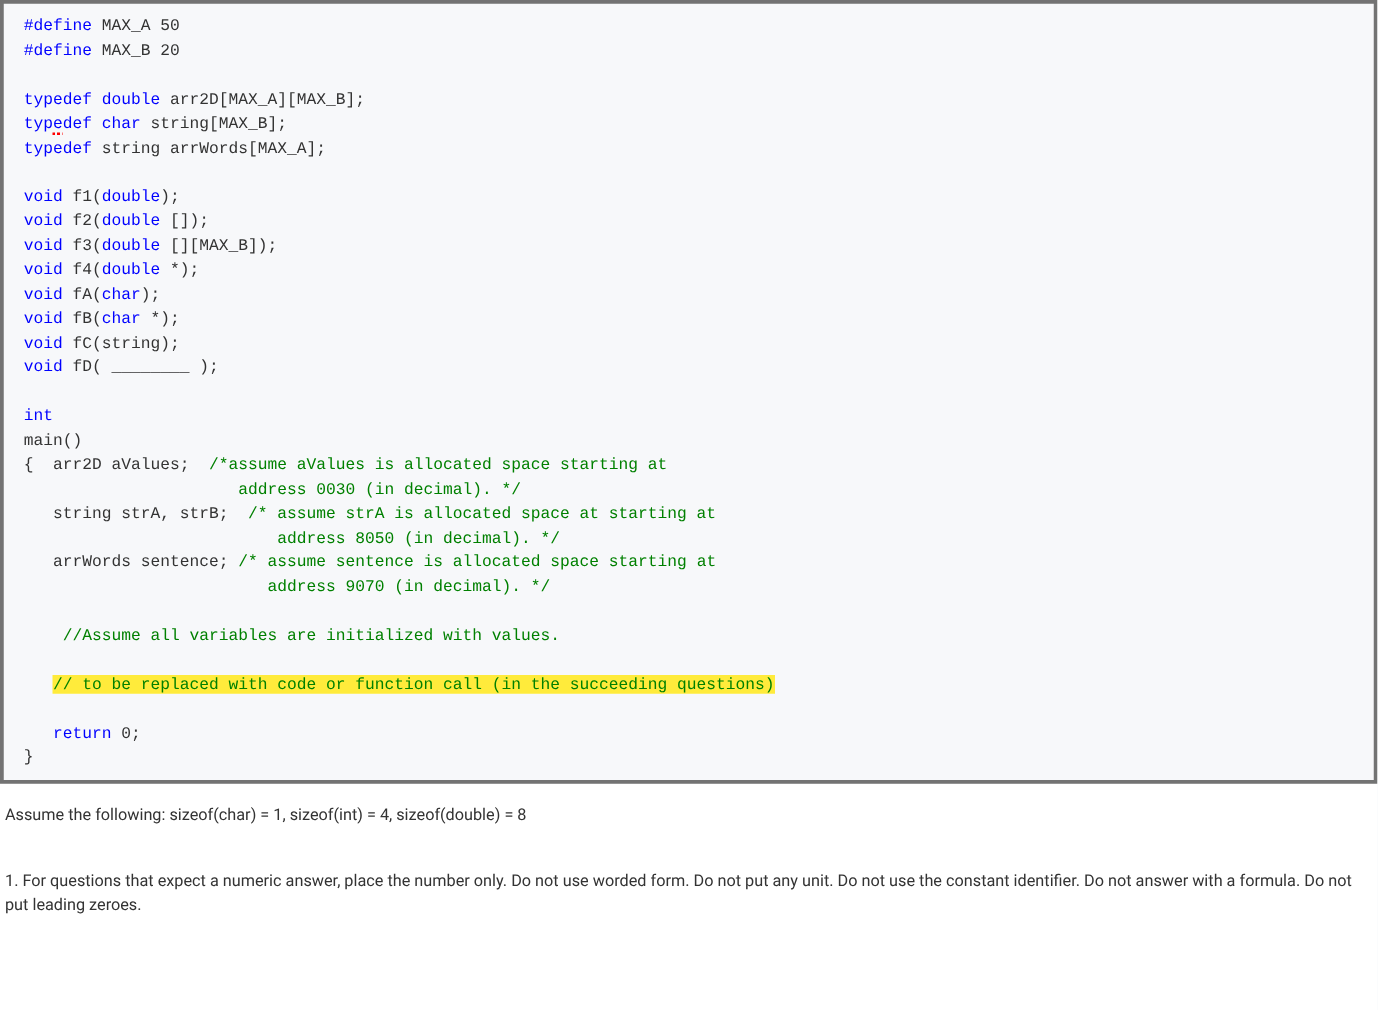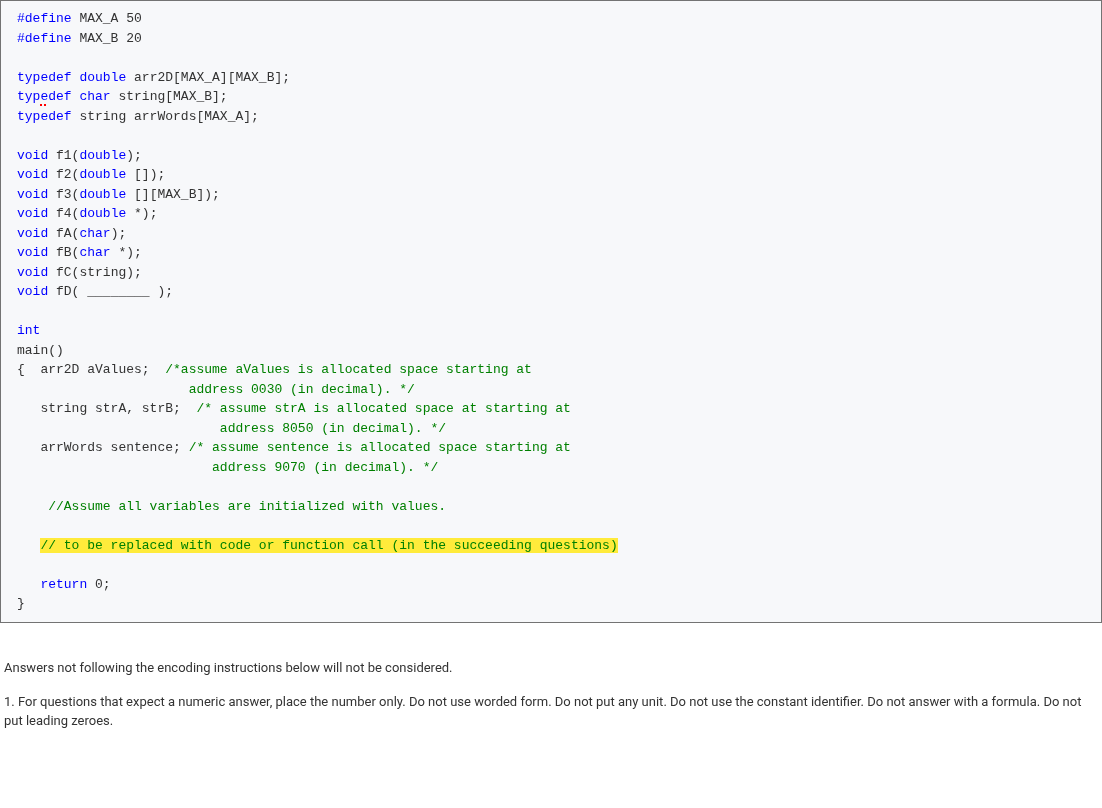--- a/index.html
+++ b/index.html
@@ -9,21 +9,21 @@
     }
     body {
       font-family: -apple-system, BlinkMacSystemFont, "Segoe UI", Roboto, sans-serif;
       background: #ffffff;
       color: #333333;
       font-size: 13px;
       line-height: 1.5;
     }
     .code-block {
       background: #f7f8fa;
-      border: 1px solid #737373;
+      border: 3px solid #737373;
       padding: 8px 16px;
       font-family: "Consolas", "Monaco", "Courier New", monospace;
       font-size: 13px;
       line-height: 1.5;
       white-space: pre;
       color: #333333;
       margin-bottom: 16px;
     }
     .keyword {
       color: #0000ff;
@@ -87,21 +87,21 @@
 <span class="comment">                         address 9070 (in decimal). */</span>
 <span></span>
 <span class="comment">    //Assume all variables are initialized with values.</span>
 <span></span>
 <span>   </span><span class="highlight comment">// to be replaced with code or function call (in the succeeding questions)</span>
 <span></span>
 <span>   </span><span class="keyword">return</span><span> 0;</span>
 <span>}</span></div>
 
 <div class="content-section">
+  <p>Assume the following: sizeof(char) = 1, sizeof(int) = 4, sizeof(double) = 8</p>
   <br>
-  <p>Answers not following the encoding instructions below will not be considered.</p>
   <p>1. For questions that expect a numeric answer, place the number only. Do not use worded form. Do not put any unit. Do not use the constant identifier.  Do not answer with a formula. Do not put leading zeroes.</p>
   
   
   
   
   
 </div>
 
 </body></html>

